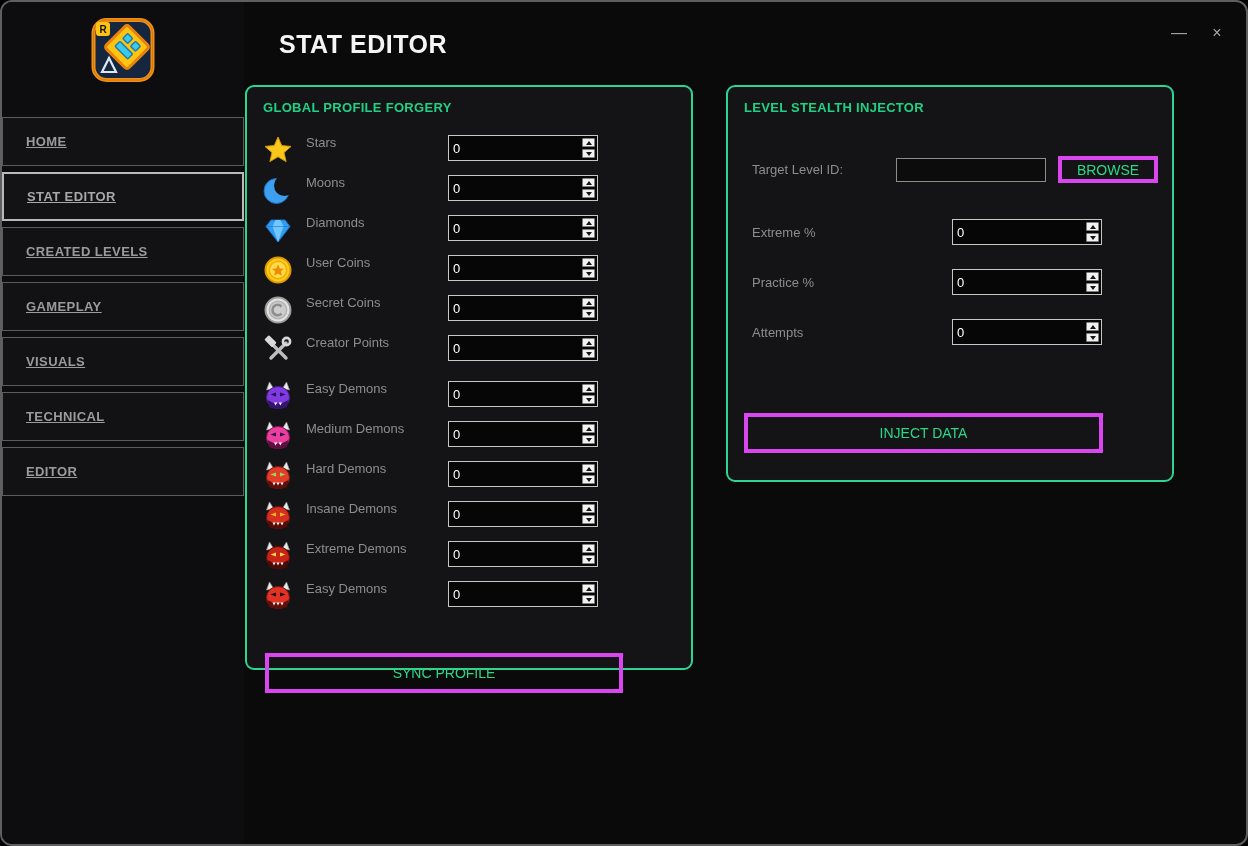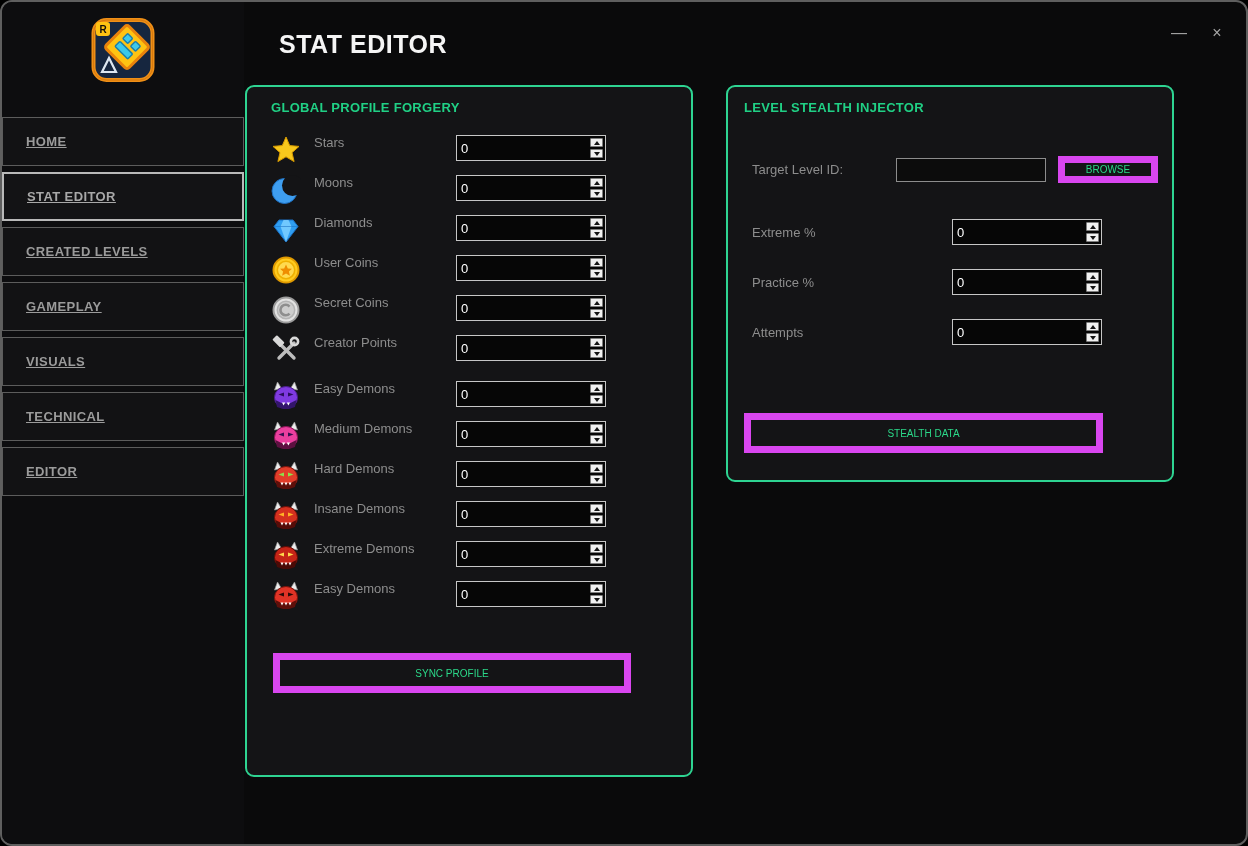--- a/index.html
+++ b/index.html
@@ -35,21 +35,21 @@
     color:#f5f5f5; font-size:25px; font-weight:bold; letter-spacing:.5px;
   }
   .win-controls { position:absolute; right:18px; top:22px; display:flex; gap:16px; }
   .win-btn { color:#a5a5a5; font-size:16px; width:22px; text-align:center; cursor:pointer; font-weight:300; }
 
   
   .panel {
     position:absolute; background:#141416;
     border:2px solid #2ed492; border-radius:9px;
   }
-  .panel-profile { left:243px; top:83px; width:448px; height:692px;padding-left:8px; }
+  .panel-profile { left:243px; top:83px; width:448px; height:585px; }
   .panel-injector { left:724px; top:83px; width:448px; height:397px; }
   .panel-title {
     color:#20d085; font-size:13px; font-weight:bold; letter-spacing:.3px;
     padding:13px 0 0 16px;
   }
 
   
   .rows { padding:20px 0 0 0; }
   .stat-row { display:flex; align-items:flex-start; height:26px; margin-bottom:14px; padding-left:14px; }
   .stat-row.group-gap { margin-top:20px; }
@@ -68,22 +68,22 @@
   .spin-btns { width:17px; display:flex; flex-direction:column; gap:2px; padding:2px; }
   .spin-btn {
     flex:1; background:#f1f1f1; border:1px solid #7e7e7e; border-radius:1px;
     display:flex; align-items:center; justify-content:center; cursor:pointer;
   }
   .tri-up { width:0; height:0; border-left:3.5px solid transparent; border-right:3.5px solid transparent; border-bottom:4.5px solid #151515; }
   .tri-down { width:0; height:0; border-left:3.5px solid transparent; border-right:3.5px solid transparent; border-top:4.5px solid #151515; }
 
   
   .green-btn {
-    background:transparent; border:7px solid #d946ef; color:#2bd889;
-    font-size:10px; font-family:"Liberation Sans", sans-serif;
+    background:transparent; border:4px solid #d946ef; color:#2bd889;
+    font-size:14px; font-family:"Liberation Sans", sans-serif;
     display:flex; align-items:center; justify-content:center; cursor:pointer;
   }
   .sync-btn { margin:46px 0 0 18px; width:358px; height:40px; }
   .inject-btn { position:absolute; left:16px; top:326px; width:359px; height:40px; }
 
   
   .inj-row { display:flex; align-items:center; padding:0 14px 0 24px; }
   .inj-label { color:#8d8d8d; font-size:13px; flex:1; }
   .target-row { margin-top:41px; }
   .target-input {
@@ -494,16 +494,16 @@
           <div class="spin-btn">
               <span class="tri-up"></span>
             </div>
           <div class="spin-btn">
               <span class="tri-down"></span>
             </div>
         </div>
       </div>
     </div>
 
-    <div class="green-btn inject-btn">STEALTH DATA</div>
+    <div class="green-btn inject-btn">INJECT DATA</div>
   </div>
 
 </div>
 
 </body></html>

